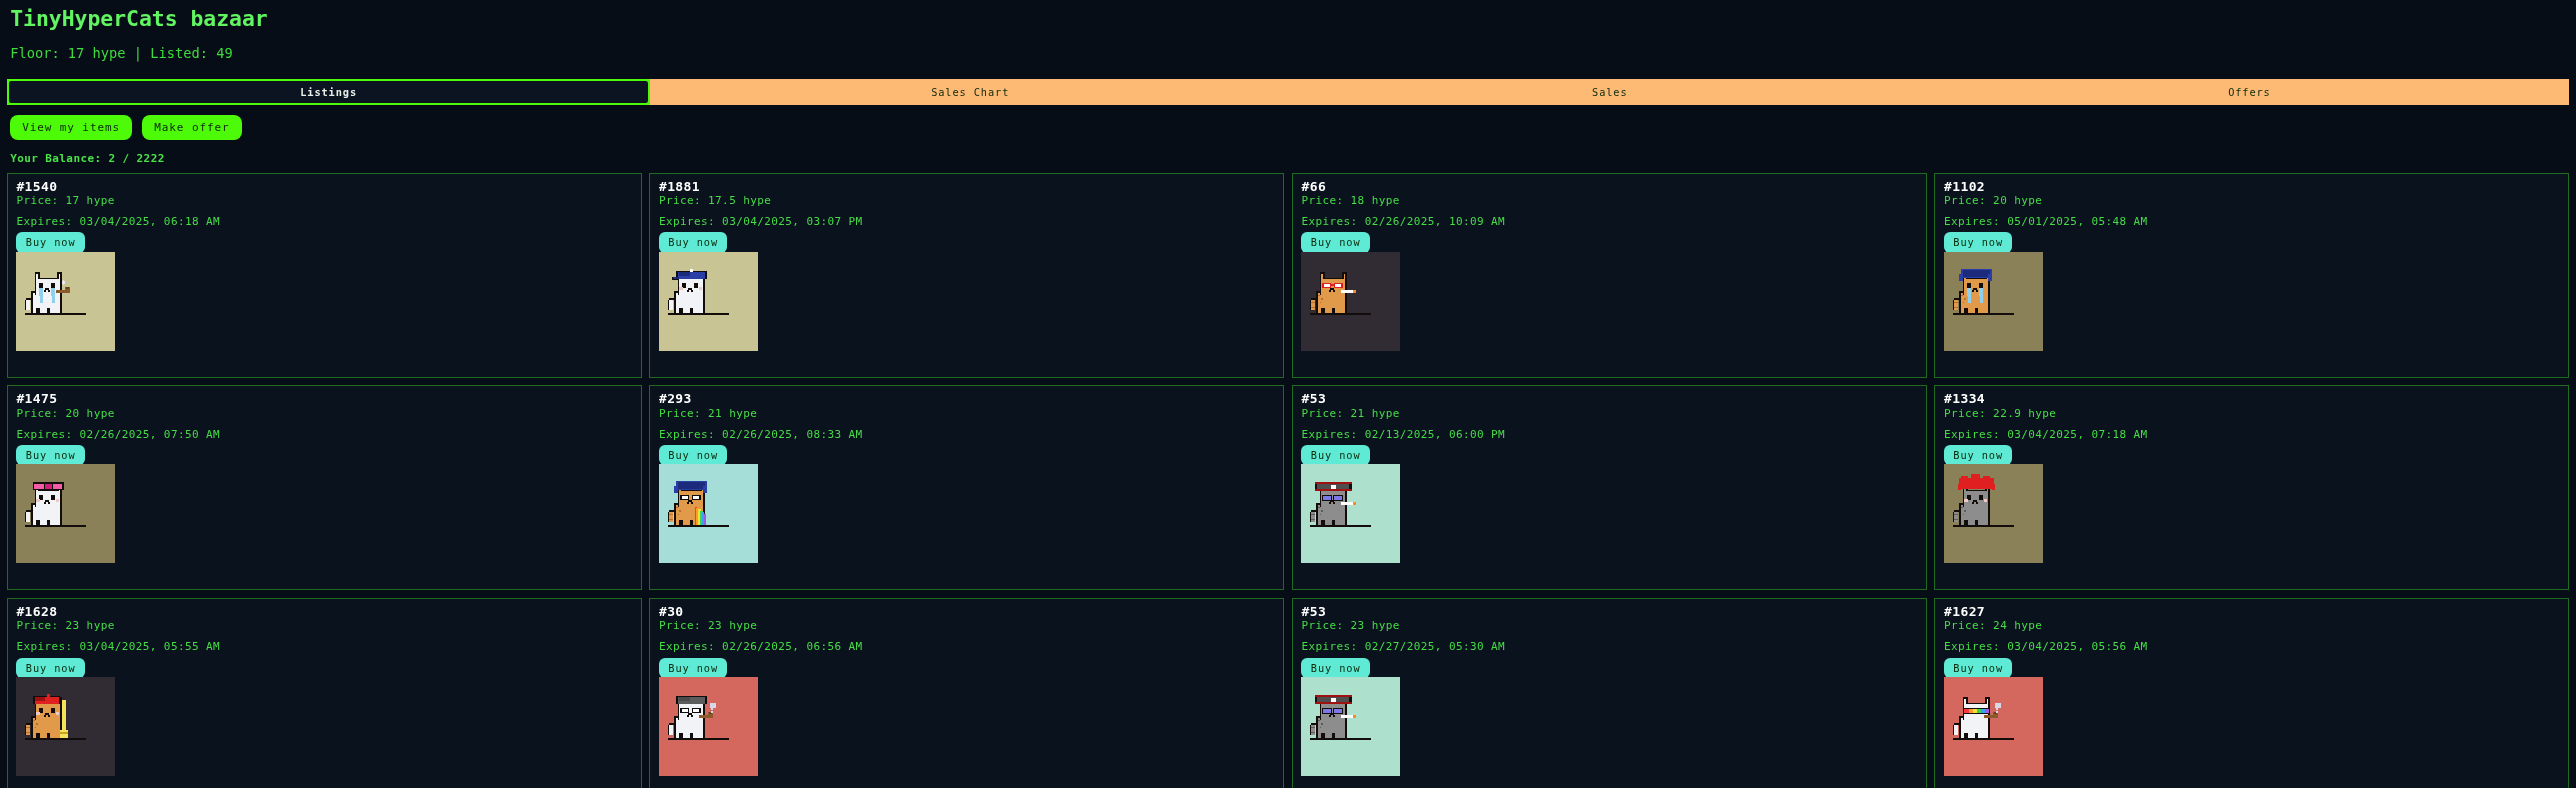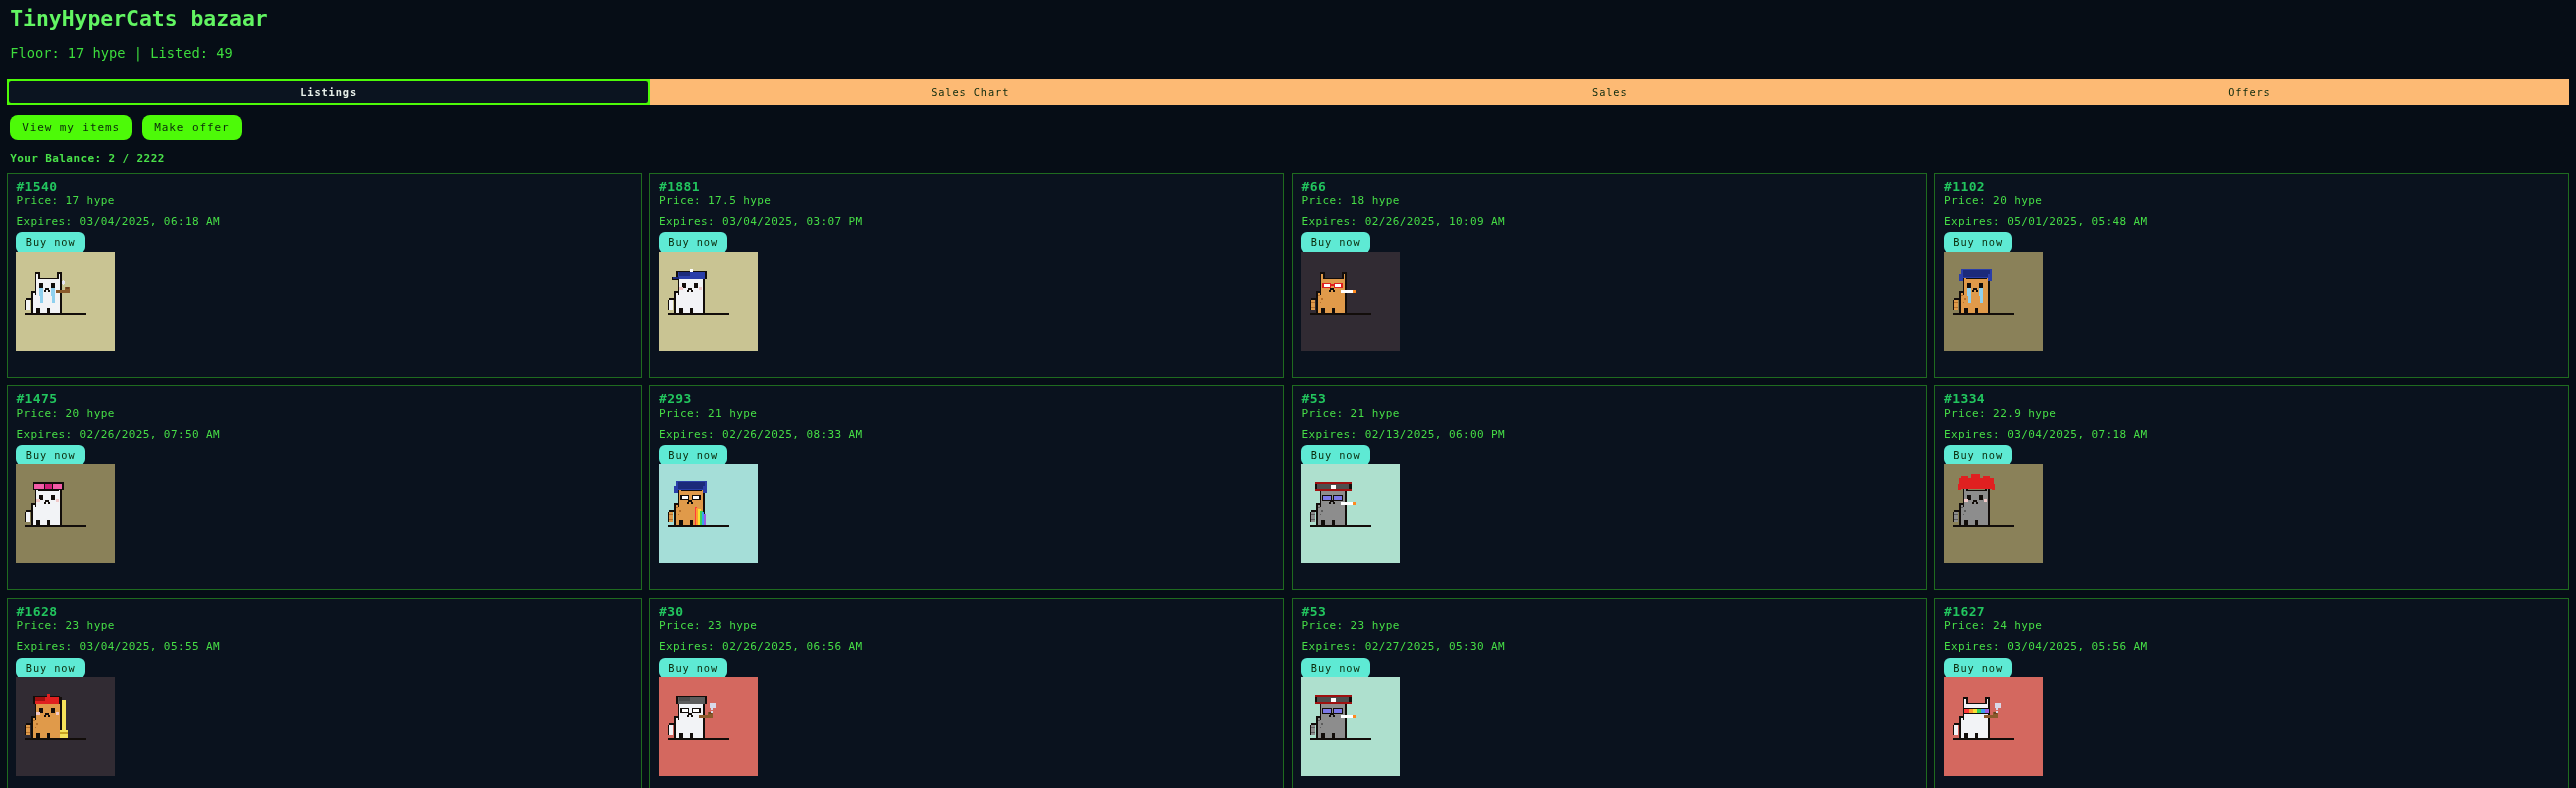--- a/index.html
+++ b/index.html
@@ -102,21 +102,21 @@
     background: #0a121e;
     height: 205px;
     box-sizing: border-box;
     padding: 6px 8.6px;
     position: relative;
     overflow: hidden;
   }
   .card-id {
     font-size: 13px;
     font-weight: bold;
-    color: #22c55e;
+    color: #ffffff;
     letter-spacing: 0.4px;
     line-height: 1.1;
   }
   .card-price {
     font-size: 11px;
     color: #46dd46;
     letter-spacing: 0.4px;
   }
   .card-expires {
     font-size: 11px;

